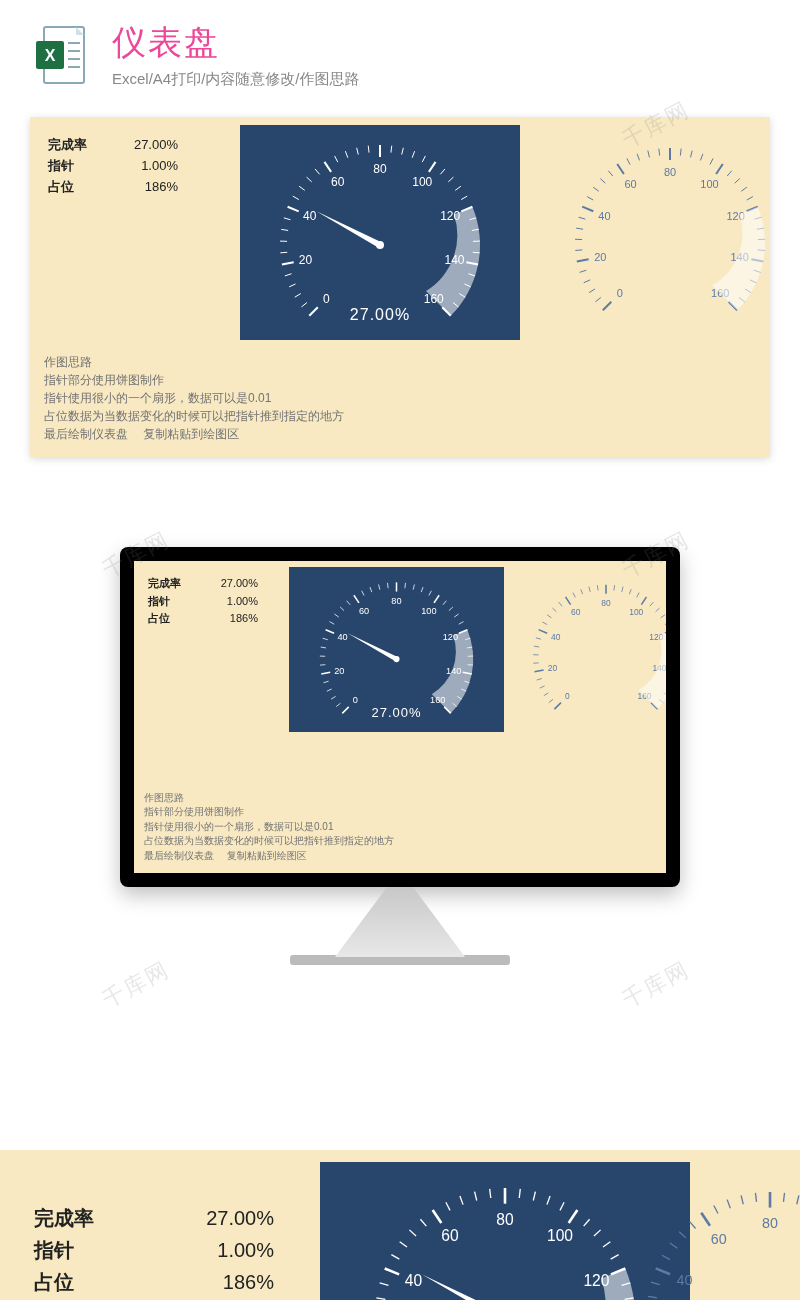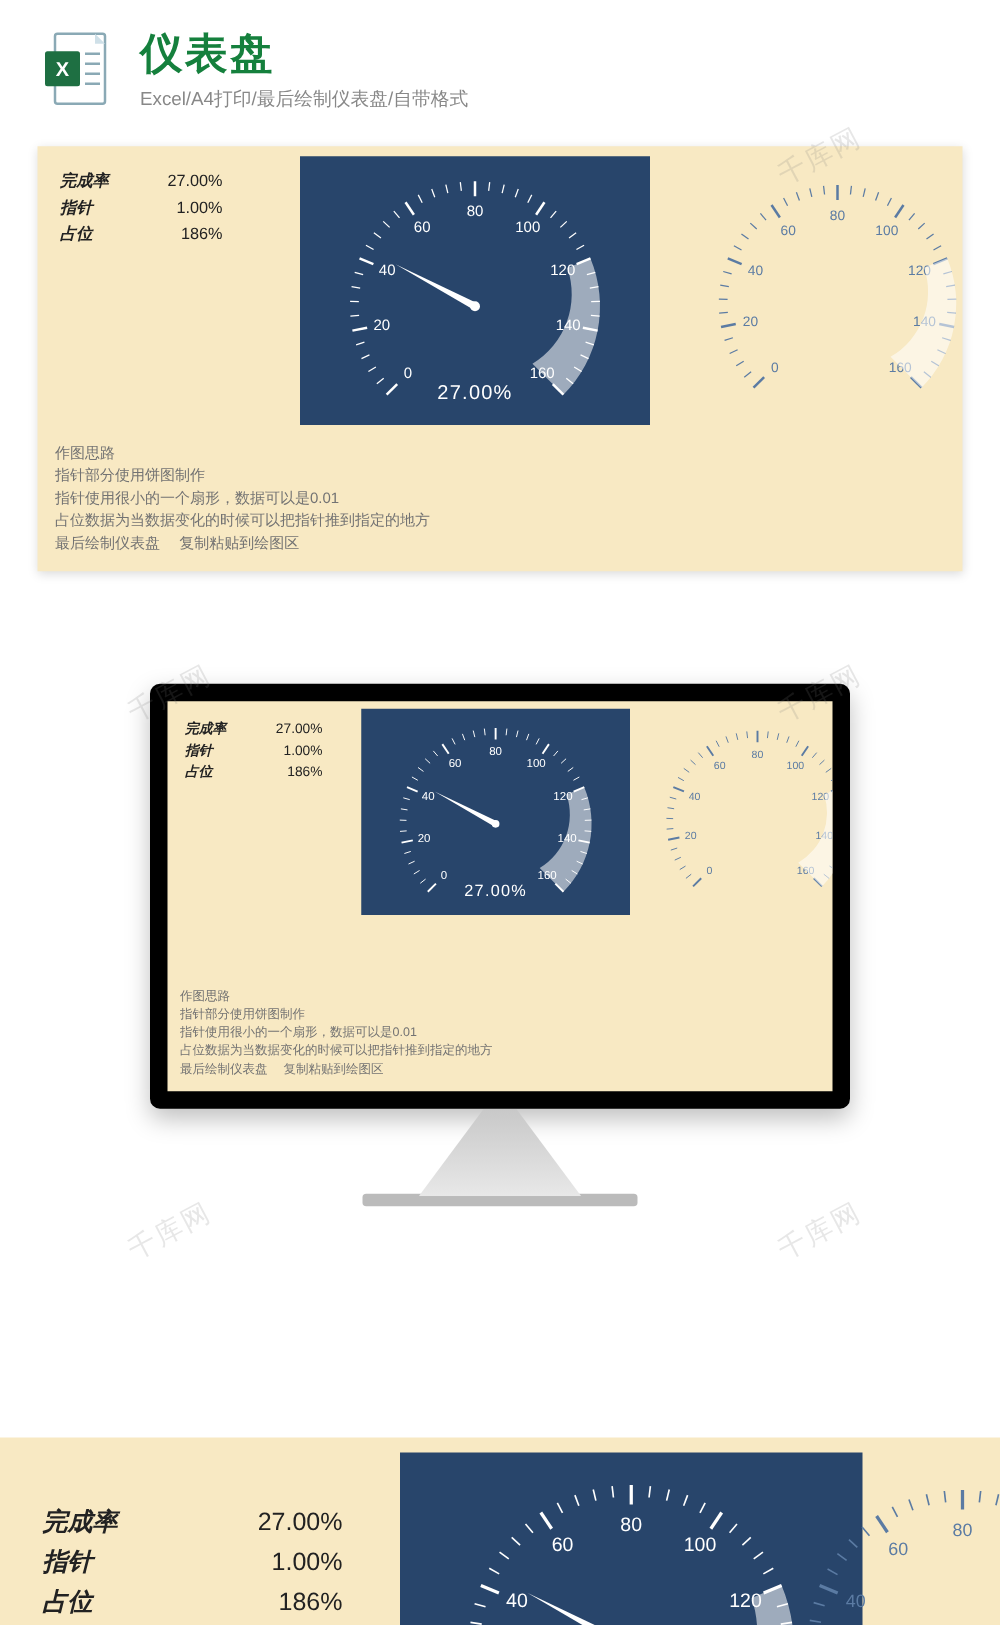--- a/index.html
+++ b/index.html
@@ -20,22 +20,22 @@
   .excel-icon {
     width: 64px;
     height: 64px;
     position: relative;
     flex-shrink: 0;
   }
   .excel-icon svg { width: 100%; height: 100%; }
   .title-block { display: flex; flex-direction: column; }
   .title {
     font-size: 34px;
-    color: #15803d;
-    font-weight: 700;
+    color: #ec4899;
+    font-weight: 400;
     letter-spacing: 2px;
   }
   .subtitle {
     font-size: 15px;
     color: #888;
     margin-top: 4px;
   }
   .preview-card {
     margin: 18px 30px 0 30px;
     background: #f8e9c3;
@@ -45,21 +45,21 @@
     height: 340px;
     overflow: hidden;
   }
   .data-table {
     position: absolute;
     left: 18px; top: 18px;
     font-size: 13px;
     color: #222;
   }
   .data-row { display: flex; gap: 24px; line-height: 1.6; }
-  .data-row .lab { width: 46px; font-weight: bold; text-align: left; font-style: italic;}
+  .data-row .lab { width: 46px; font-weight: bold; text-align: left;}
   .data-row .val { width: 60px; text-align: right; }
   .gauge-wrap {
     position: absolute;
     left: 210px; top: 8px;
     width: 280px; height: 215px;
     background: #28456b;
   }
   .gauge-wrap svg { width: 100%; height: 100%; }
   .gauge-center-txt {
     position: absolute;
@@ -174,21 +174,21 @@
       <rect x="6" y="18" width="28" height="28" rx="2" fill="#1e6f42"></rect>
       <text x="20" y="38" text-anchor="middle" font-size="16" fill="#fff" font-weight="bold" font-family="Arial">X</text>
       <line x1="38" y1="20" x2="50" y2="20" stroke="#8aa9b5" stroke-width="2"></line>
       <line x1="38" y1="28" x2="50" y2="28" stroke="#8aa9b5" stroke-width="2"></line>
       <line x1="38" y1="36" x2="50" y2="36" stroke="#8aa9b5" stroke-width="2"></line>
       <line x1="38" y1="44" x2="50" y2="44" stroke="#8aa9b5" stroke-width="2"></line>
     </svg>
   </div>
   <div class="title-block">
     <div class="title">仪表盘</div>
-    <div class="subtitle">Excel/A4打印/最后绘制仪表盘/自带格式</div>
+    <div class="subtitle">Excel/A4打印/内容随意修改/作图思路</div>
   </div>
 </div>
 
 <div class="preview-card">
   <div class="data-table">
     <div class="data-row">
         <span class="lab">完成率</span>
         <span class="val">27.00%</span>
       </div>
     <div class="data-row">

